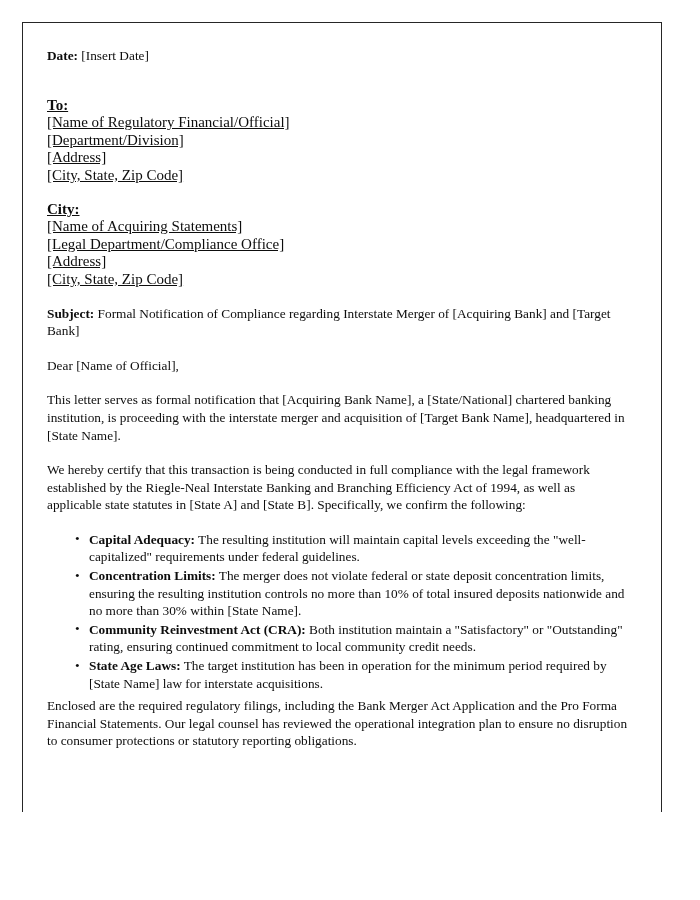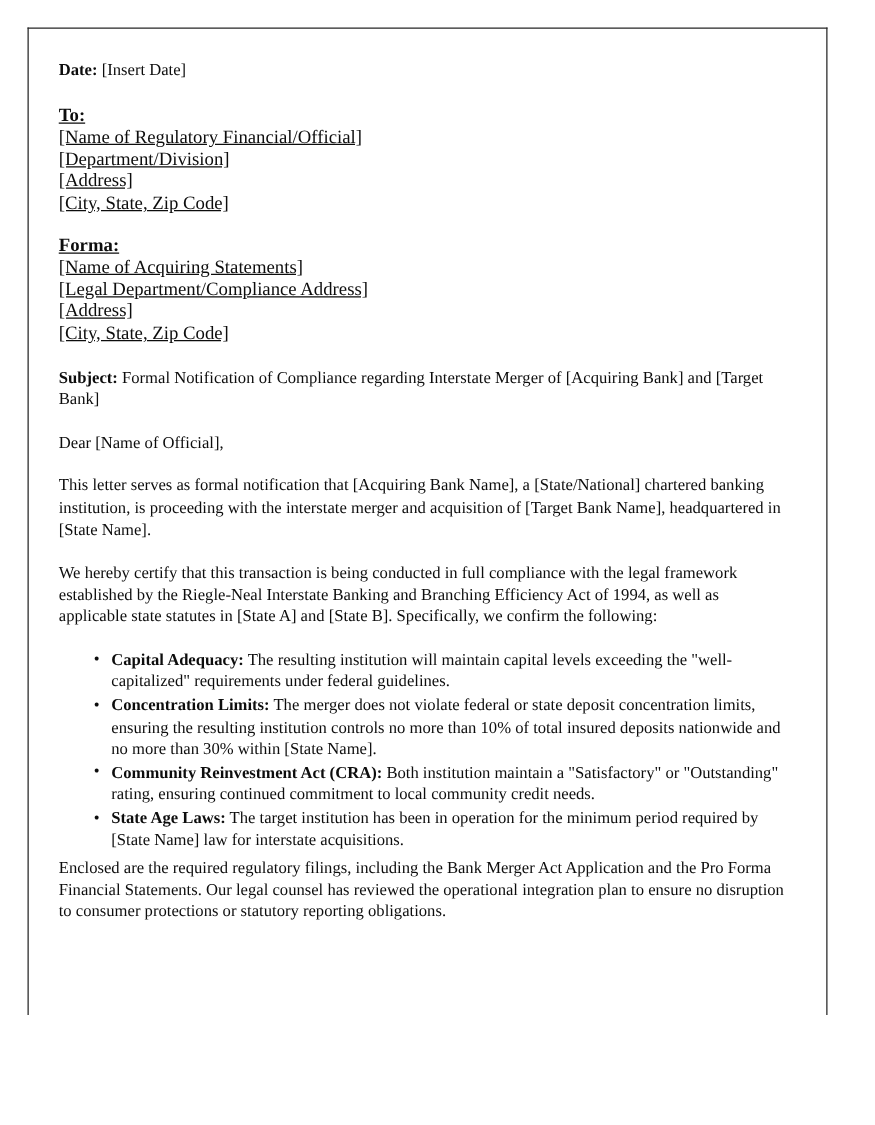--- a/index.html
+++ b/index.html
@@ -24,21 +24,21 @@
     border-bottom: none;
     background: #ffffff;
     box-sizing: border-box;
     overflow: hidden;
   }
   .page-inner {
     padding: 24px 22px 0 24px;
     box-sizing: border-box;
   }
   .blk {
-    margin: 0 0 20px 0;
+    margin: 0 0 32px 0;
     font-size: 13.3px;
     line-height: 17.6px;
     text-align: left;
   }
   .line { display: block; }
   b, .bold { font-weight: bold; }
   .para {
     margin: 0 0 17px 0;
     font-size: 13.3px;
     line-height: 17.6px;
@@ -87,23 +87,23 @@
 
     <div class="blocklines">
       <span class="line bold">To:</span>
       <span class="line">[Name of Regulatory Financial/Official]</span>
       <span class="line">[Department/Division]</span>
       <span class="line">[Address]</span>
       <span class="line">[City, State, Zip Code]</span>
     </div>
 
     <div class="blocklines">
-      <span class="line bold">Forma:</span>
+      <span class="line bold">City:</span>
       <span class="line">[Name of Acquiring Statements]</span>
-      <span class="line">[Legal Department/Compliance Address]</span>
+      <span class="line">[Legal Department/Compliance Office]</span>
       <span class="line">[Address]</span>
       <span class="line">[City, State, Zip Code]</span>
     </div>
 
     <div class="para">
       <span class="bold">Subject:</span>
       <span>Formal Notification of Compliance regarding Interstate Merger of [Acquiring Bank] and [Target Bank]</span>
     </div>
 
     <div class="para">Dear [Name of Official],</div>

